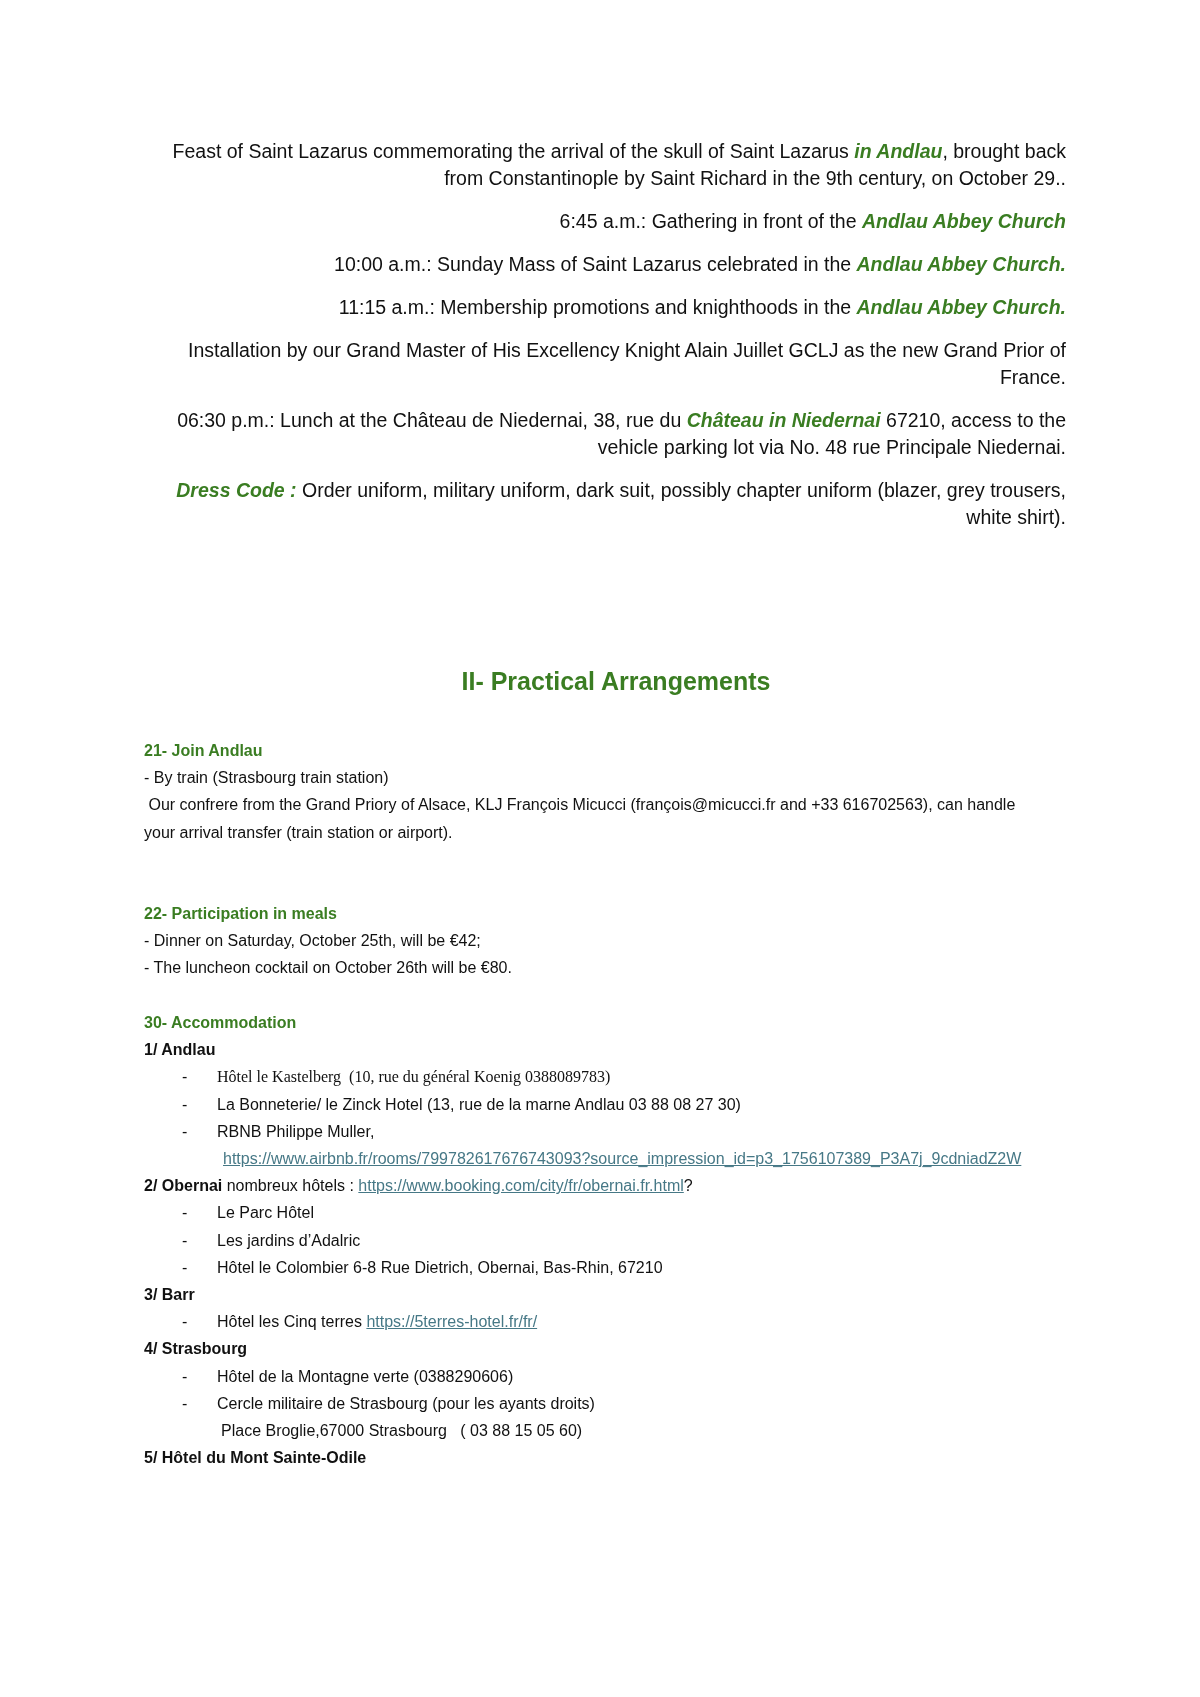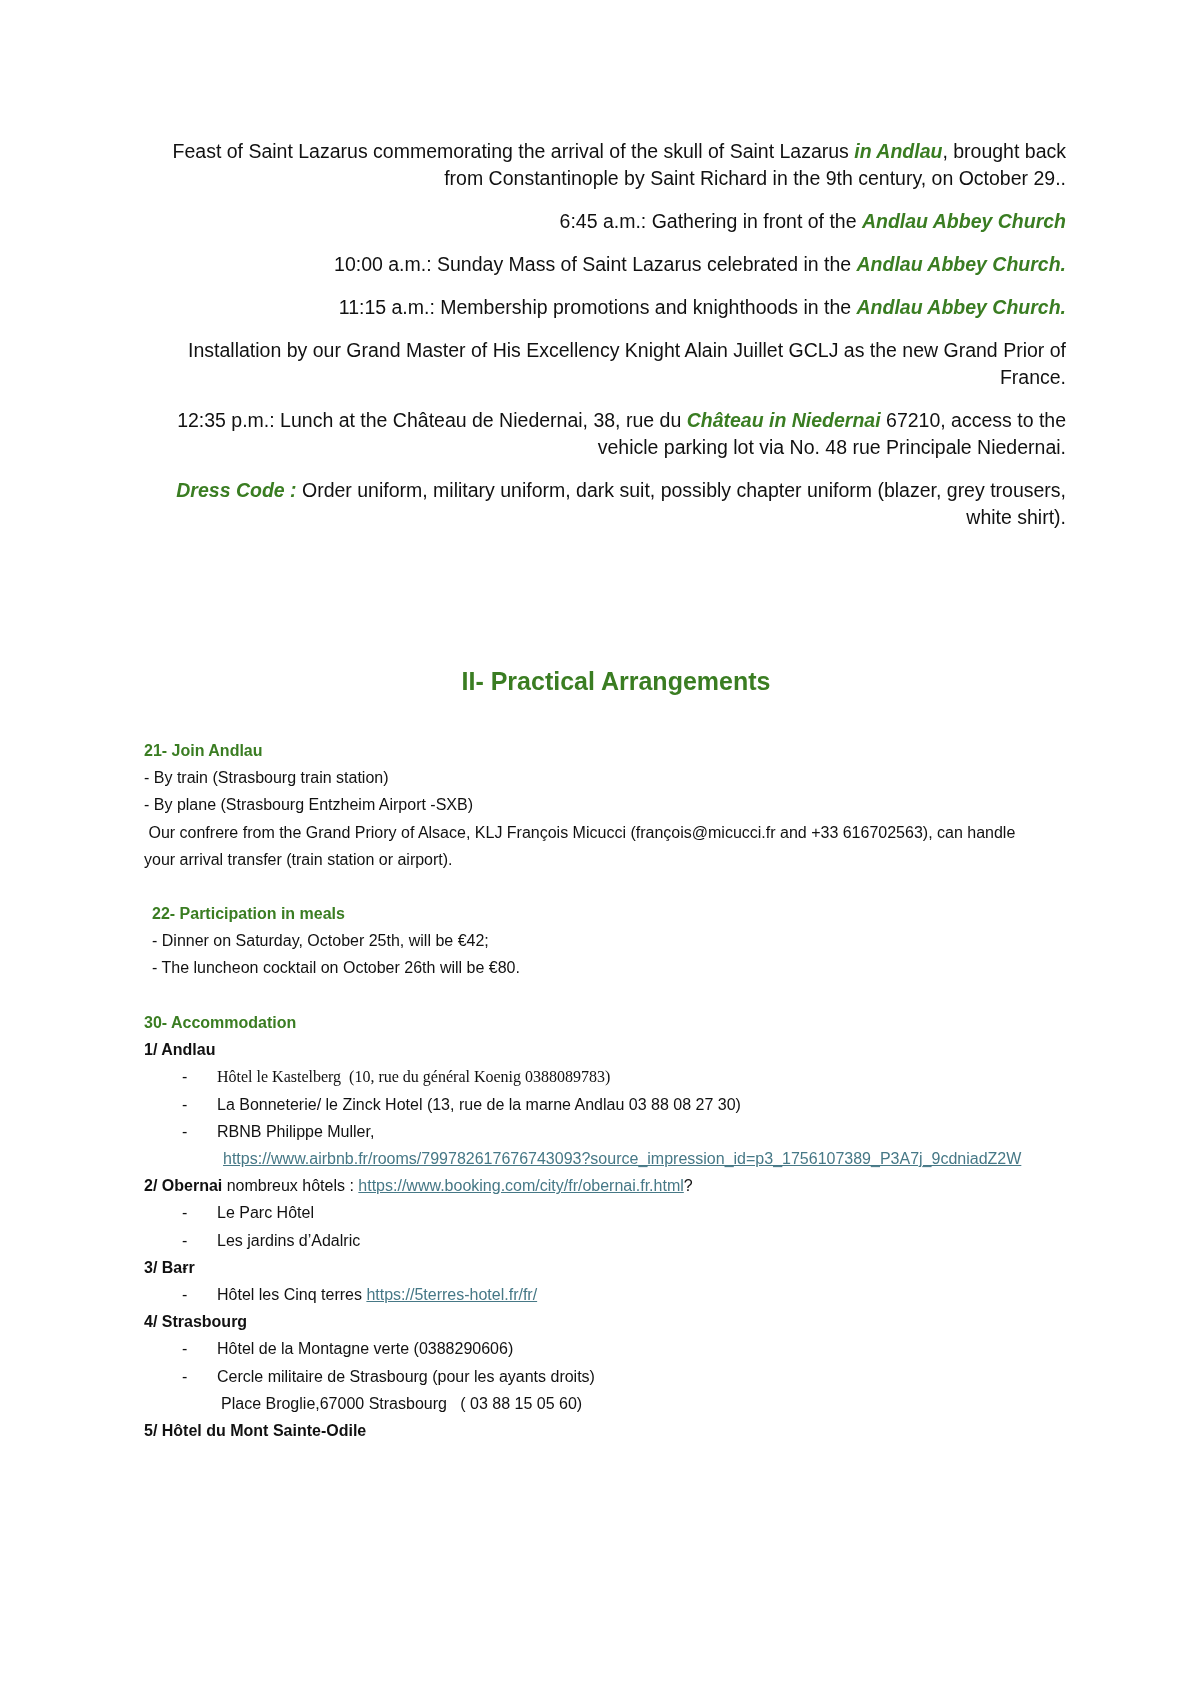--- a/index.html
+++ b/index.html
@@ -29,52 +29,51 @@
 <body>
 
 <div class="page">
 
   <div class="intro">
     <p><span>Feast of Saint Lazarus commemorating the arrival of the skull of Saint Lazarus </span><span class="g">in Andlau</span><span>, brought back from Constantinople by Saint Richard in the 9th century, on October 29..</span></p>
     <p><span>6:45 a.m.: Gathering in front of the </span><span class="g">Andlau Abbey Church</span></p>
     <p><span>10:00 a.m.: Sunday Mass of Saint Lazarus celebrated in the </span><span class="g">Andlau Abbey Church.</span></p>
     <p><span>11:15 a.m.: Membership promotions and knighthoods in the </span><span class="g">Andlau Abbey Church.</span></p>
     <p>Installation by our Grand Master of His Excellency Knight Alain Juillet GCLJ as the new Grand Prior of France.</p>
-    <p><span>12:35 p.m.: Lunch at the Château de Niedernai, 38, rue du </span><span class="g">Château in Niedernai</span><span> 67210, access to the vehicle parking lot via No. 48 rue Principale Niedernai.</span></p>
+    <p><span>06:30 p.m.: Lunch at the Château de Niedernai, 38, rue du </span><span class="g">Château in Niedernai</span><span> 67210, access to the vehicle parking lot via No. 48 rue Principale Niedernai.</span></p>
     <p><span class="g">Dress Code :</span><span> Order uniform, military uniform, dark suit, possibly chapter uniform (blazer, grey trousers, white shirt).</span></p>
   </div>
 
   <div class="heading">II- Practical Arrangements</div>
 
   <div class="sec" style="top:737px;">
     <p class="sec-title">21- Join Andlau</p>
     <p>- By train (Strasbourg train station)</p>
-    <p>- By plane (Strasbourg Entzheim Airport -SXB)</p>
     <p style="white-space:pre-wrap;width:900px;"> Our confrere from the Grand Priory of Alsace, KLJ François Micucci (françois@micucci.fr and +33 616702563), can handle your arrival transfer (train station or airport).</p>
   </div>
 
-  <div class="sec" style="top:900px;margin-left:8px;">
+  <div class="sec" style="top:900px;">
     <p class="sec-title">22- Participation in meals</p>
     <p>- Dinner on Saturday, October 25th, will be €42;</p>
     <p>- The luncheon cocktail on October 26th will be €80.</p>
   </div>
 
   <div class="sec" style="top:1009px;">
     <p class="sec-title">30- Accommodation</p>
 
     <p class="sub">1/ Andlau</p>
     <p class="item"><span class="dash">-</span><span style="white-space:pre;font-family:Liberation Serif, serif;">Hôtel le Kastelberg  (10, rue du général Koenig 0388089783)</span></p>
     <p class="item"><span class="dash">-</span><span>La Bonneterie/ le Zinck Hotel (13, rue de la marne Andlau 03 88 08 27 30)</span></p>
     <p class="item"><span class="dash">-</span><span>RBNB Philippe Muller,</span></p>
     <p class="cont" style="width:850px;word-break:break-all;"><a class="link">https://www.airbnb.fr/rooms/799782617676743093?source_impression_id=p3_1756107389_P3A7j_9cdniadZ2W</a></p>
 
     <p><span class="sub">2/ Obernai</span><span> nombreux hôtels : </span><a class="link">https://www.booking.com/city/fr/obernai.fr.html</a><span>?</span></p>
     <p class="item"><span class="dash">-</span><span>Le Parc Hôtel</span></p>
     <p class="item"><span class="dash">-</span><span>Les jardins d’Adalric</span></p>
-    <p class="item"><span class="dash">-</span></p>
+    <p class="item"><span class="dash">-</span><span>Hôtel le Colombier 6-8 Rue Dietrich, Obernai, Bas-Rhin, 67210</span></p>
 
     <p class="sub">3/ Barr</p>
     <p class="item"><span class="dash">-</span><span style="white-space:pre;">Hôtel les Cinq terres </span><a class="link">https://5terres-hotel.fr/fr/</a></p>
 
     <p class="sub">4/ Strasbourg</p>
     <p class="item"><span class="dash">-</span><span>Hôtel de la Montagne verte (0388290606)</span></p>
     <p class="item"><span class="dash">-</span><span>Cercle militaire de Strasbourg (pour les ayants droits)</span></p>
     <p class="cont" style="padding-left:77px;white-space:pre;">Place Broglie,67000 Strasbourg   ( 03 88 15 05 60)</p>
 
     <p class="sub">5/ Hôtel du Mont Sainte-Odile</p>

